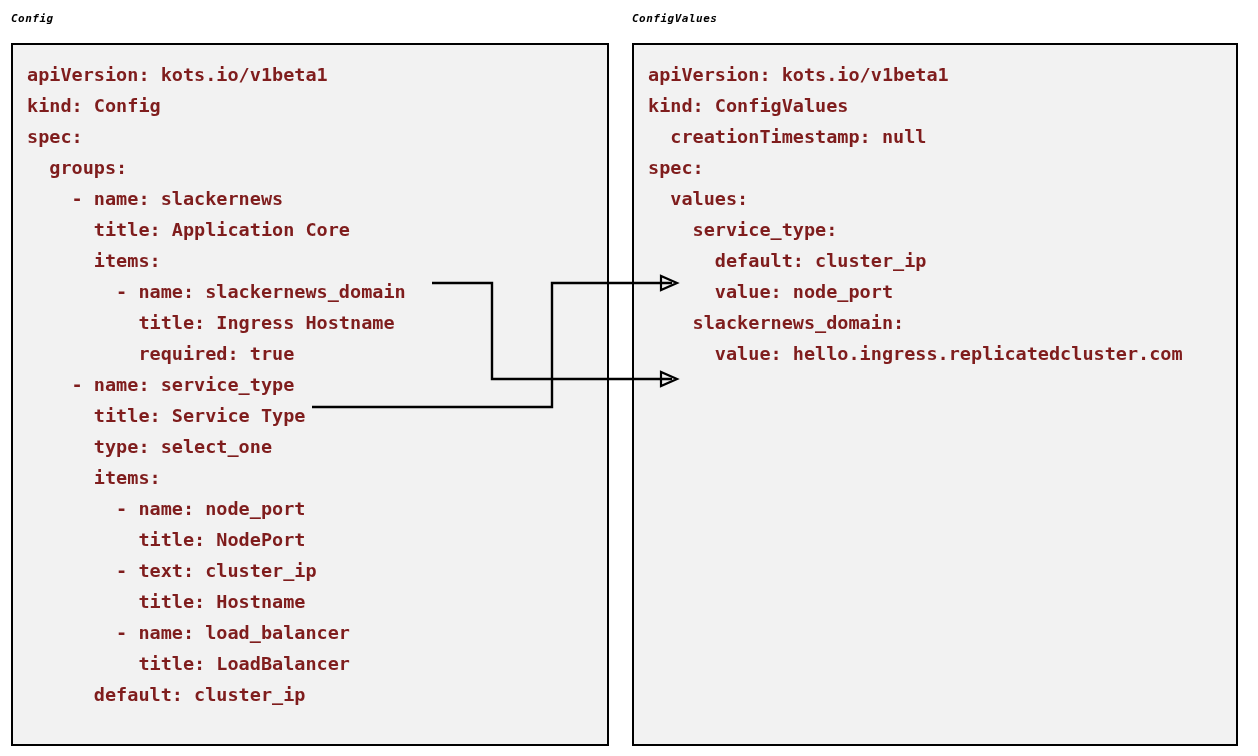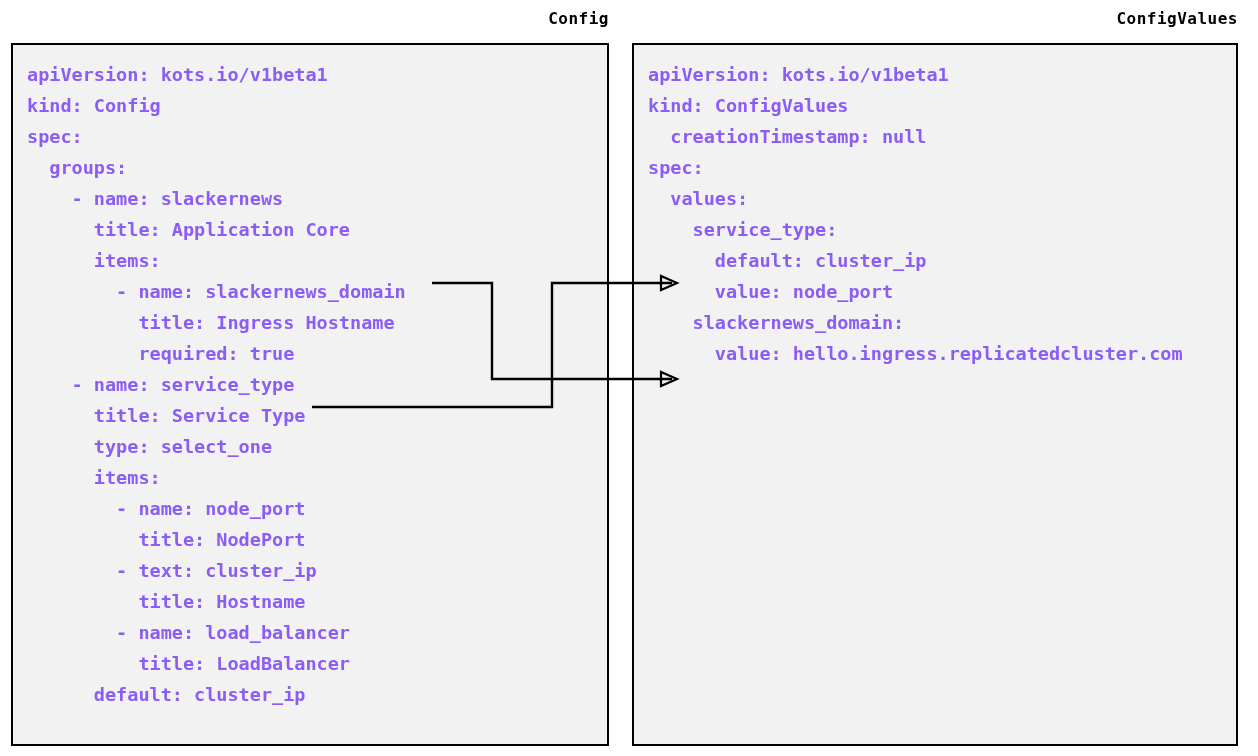--- a/index.html
+++ b/index.html
@@ -10,26 +10,27 @@
     font-family:"DejaVu Sans Mono","Liberation Mono",monospace;
     overflow:hidden;
     position:relative;
   }
   .stage{position:absolute;left:0;top:0;width:1258px;height:756px;}
 
   .panel-title{
     position:absolute;
     font-family:"DejaVu Sans Mono","Liberation Mono",monospace;
     font-weight:bold;
-    font-size:16px;
+    font-size:11px;
     color:#000000;
     letter-spacing:0.5px;
-    text-align:right;
+    text-align:left;
     white-space:pre;
     line-height:22px;
+    font-style:italic;
   }
   #title-config{left:11px;top:8px;width:598px;}
   #title-configvalues{left:632px;top:8px;width:606px;}
 
   .panel{
     position:absolute;
     background:#f2f2f2;
     border:2px solid #000000;
     box-sizing:border-box;
     overflow:hidden;
@@ -43,21 +44,21 @@
     padding:14px 0 0 0;
     margin:0;
   }
   .ln{
     display:block;
     height:31px;
     line-height:31px;
     font-family:"DejaVu Sans Mono","Liberation Mono",monospace;
     font-weight:bold;
     font-size:18.5px;
-    color:#8b5cf6;
+    color:#7f1d1d;
     white-space:pre;
     padding-left:14px;
     letter-spacing:0px;
   }
 
   svg.links{
     position:absolute;left:0;top:0;width:1258px;height:756px;
     pointer-events:none;
     overflow:visible;
   }

